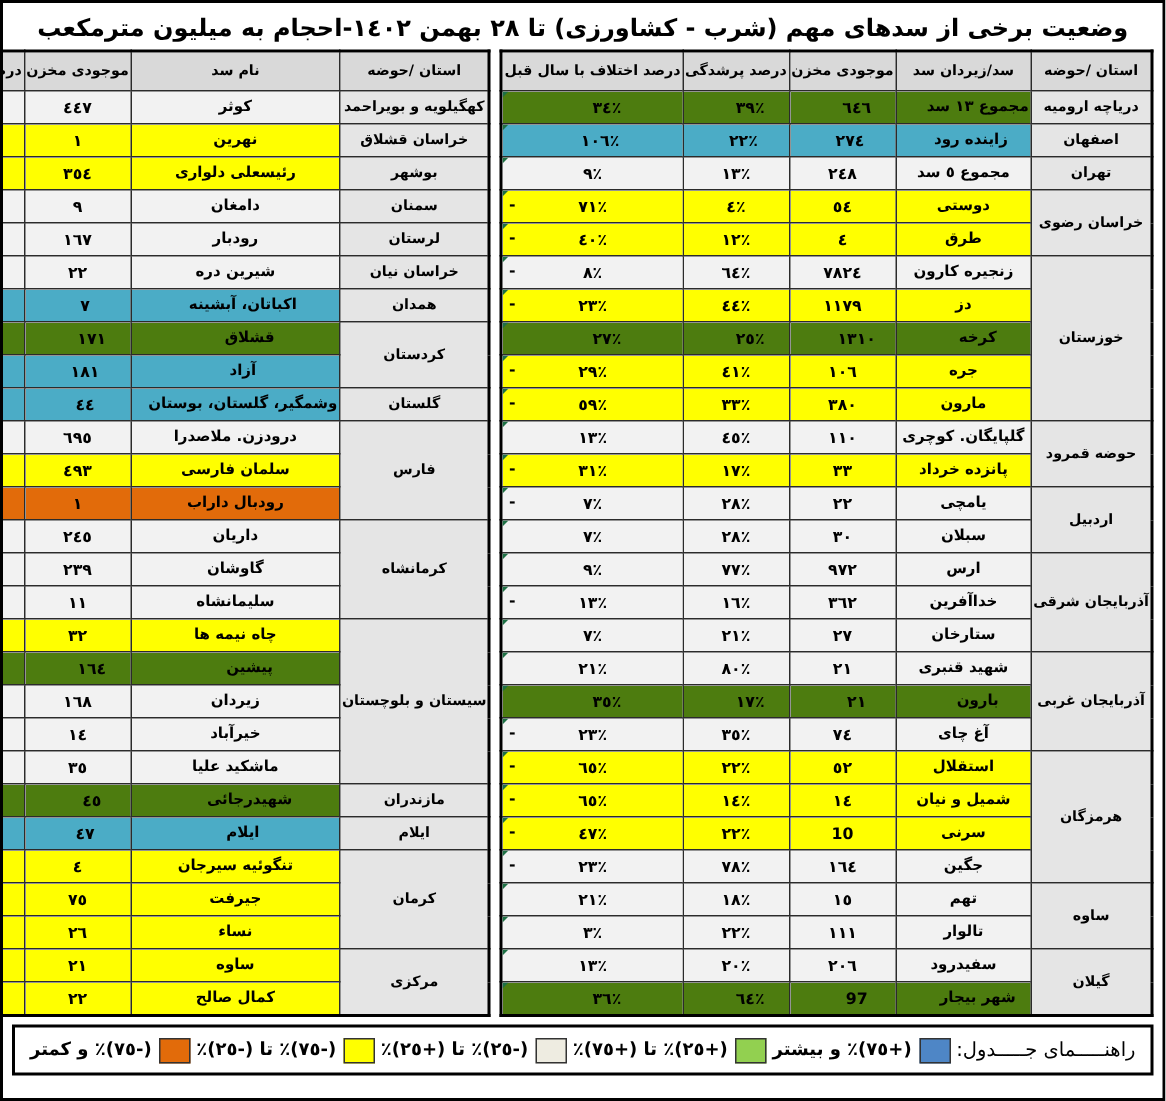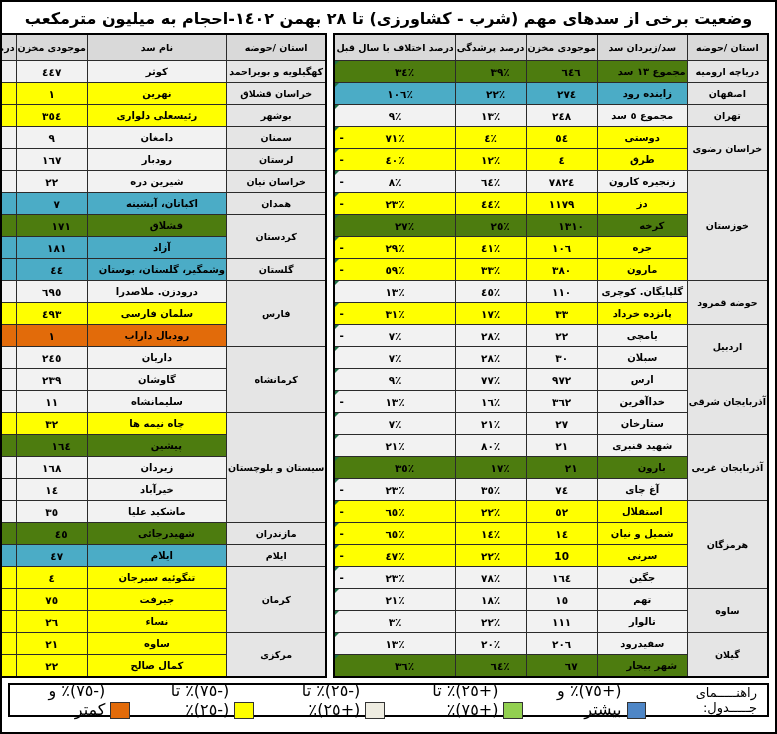--- a/index.html
+++ b/index.html
@@ -33,21 +33,21 @@
     content:"";position:absolute;left:0;top:0;width:0;height:0;
     border-left:4px solid #1E7145;border-bottom:4px solid transparent;
   }
   .minus{position:absolute;left:4px;top:0;line-height:21px;}
   .legend{
     margin:5px 6px 0;border:2px solid #000;height:34px;box-sizing:border-box;
     display:flex;direction:rtl;align-items:center;justify-content:space-between;
     padding:0 10px;background:#fff;
   }
   .legend-label{font-weight:normal;font-size:13px;letter-spacing:-0.2px;}
-  .legend-item{display:flex;align-items:flex-end;gap:5px;font-size:16px;font-weight:normal;direction:rtl;}
+  .legend-item{display:flex;align-items:flex-start;gap:5px;font-size:12px;font-weight:bold;direction:rtl;}
   .swatch{width:19px;height:15px;border:1px solid #333;display:inline-block;}
 </style>
 </head>
 <body>
 
 <div class="page">
 
   <div class="title">وضعیت برخی از سدهای مهم (شرب - کشاورزی) تا ٢٨ بهمن ١٤٠٢-احجام به میلیون مترمکعب</div>
 
   <div class="tables" dir="rtl">
@@ -239,21 +239,21 @@
           </tr>
           <tr>
             <td class="prov" rowspan="2">گیلان</td>
             <td class="name bg-white">سفیدرود</td>
             <td class="vol bg-white"><span dir="ltr">٢٠٦</span></td>
             <td class="fill bg-white"><span dir="ltr">٢٠٪</span></td>
             <td class="diff bg-white"><span dir="ltr">١٣٪</span></td>
           </tr>
           <tr>
             <td class="name bg-green">شهر بیجار</td>
-            <td class="vol bg-green"><span dir="ltr">٦٧</span></td>
+            <td class="vol bg-green"><span dir="ltr">97</span></td>
             <td class="fill bg-green"><span dir="ltr">٦٤٪</span></td>
             <td class="diff bg-green"><span dir="ltr">٣٦٪</span></td>
           </tr>
         </tbody>
     </table>
 
     <table id="table-west">
       <colgroup>
         <col style="width:70px">
           <col style="width:100px">

